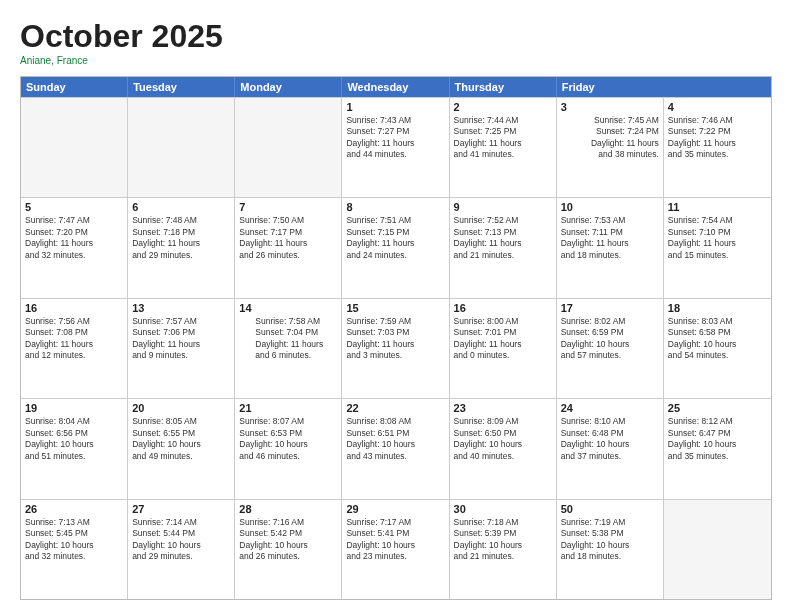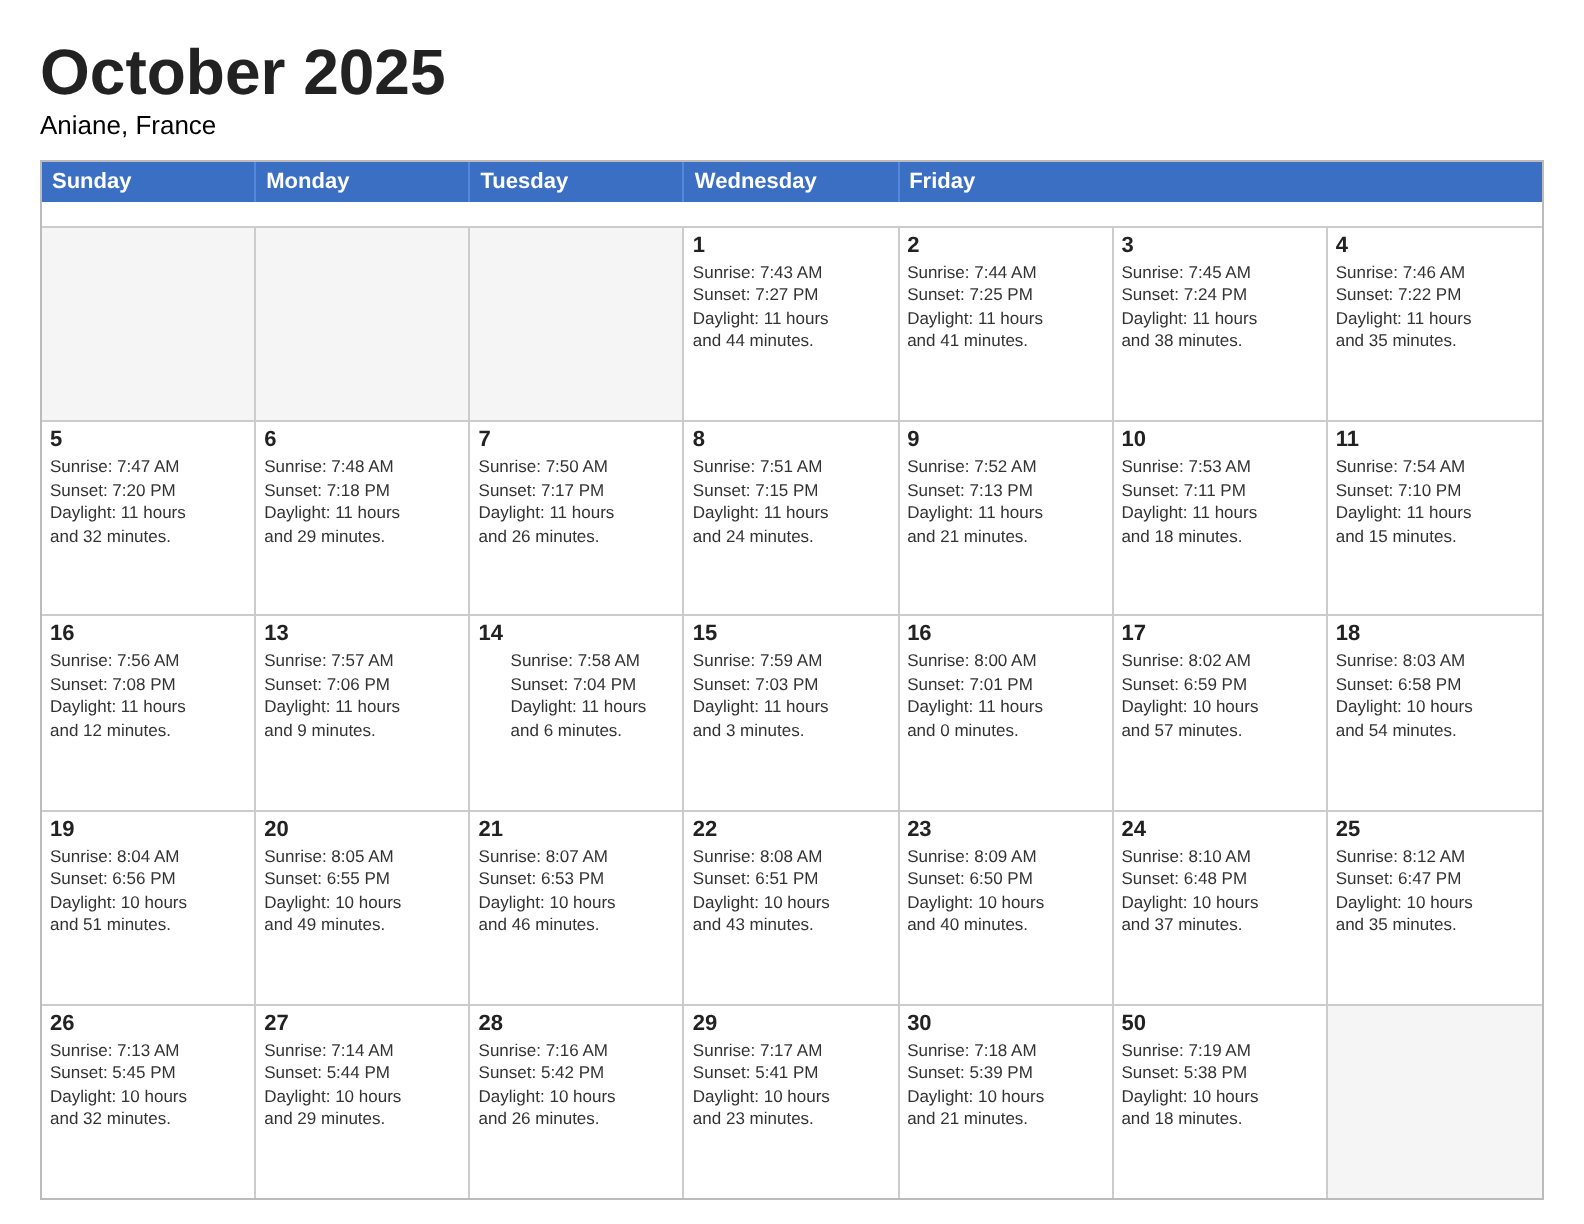--- a/index.html
+++ b/index.html
@@ -34,29 +34,28 @@
     }
     .title-block {
       text-align: left;
     }
     .month-title {
       font-size: 32px;
       font-weight: bold;
       color: #222;
     }
     .subtitle {
-      font-size: 13px;
-      color: #000000;
+      font-size: 10px;
+      color: #15803d;
     }
     .calendar {
       flex: 1;
       display: flex;
       flex-direction: column;
       border: 1px solid #bbb;
-      gap: 12px;
     }
     .cal-header {
       display: grid;
       grid-template-columns: repeat(7, 1fr);
       background: #3a6fc4;
     }
     .cal-header-cell {
       color: #fff;
       font-size: 11px;
       font-weight: bold;
@@ -106,23 +105,24 @@
   <div class="header">
     <div class="title-block">
       <div class="month-title">October 2025</div>
       <div class="subtitle">Aniane, France</div>
     </div>
   </div>
 
   <div class="calendar">
     <div class="cal-header">
     <div class="cal-header-cell">Sunday</div>
+        <div class="cal-header-cell">Tuesday</div>
         <div class="cal-header-cell">Monday</div>
-        <div class="cal-header-cell">Tuesday</div>
         <div class="cal-header-cell">Wednesday</div>
+        <div class="cal-header-cell">Thursday</div>
         <div class="cal-header-cell">Friday</div>
       </div>
     <div class="cal-body">
     <div class="cal-row">
           <div class="cal-cell empty"></div>
           <div class="cal-cell empty"></div>
           <div class="cal-cell empty"></div>
           <div class="cal-cell">
             <div class="day-num">1</div>
             <div class="cell-text" style="white-space: pre-line;">Sunrise: 7:43 AM
@@ -132,21 +132,21 @@
           </div>
           <div class="cal-cell">
             <div class="day-num">2</div>
             <div class="cell-text" style="white-space: pre-line;">Sunrise: 7:44 AM
 Sunset: 7:25 PM
 Daylight: 11 hours
 and 41 minutes.</div>
           </div>
           <div class="cal-cell">
             <div class="day-num">3</div>
-            <div class="cell-text" style="white-space: pre-line;">Sunrise: 7:45 AM
+            <div class="cell-text" style="white-space: pre-line; text-align: right;">Sunrise: 7:45 AM
 Sunset: 7:24 PM
 Daylight: 11 hours
 and 38 minutes.</div>
           </div>
           <div class="cal-cell">
             <div class="day-num">4</div>
             <div class="cell-text" style="white-space: pre-line;">Sunrise: 7:46 AM
 Sunset: 7:22 PM
 Daylight: 11 hours
 and 35 minutes.</div>

